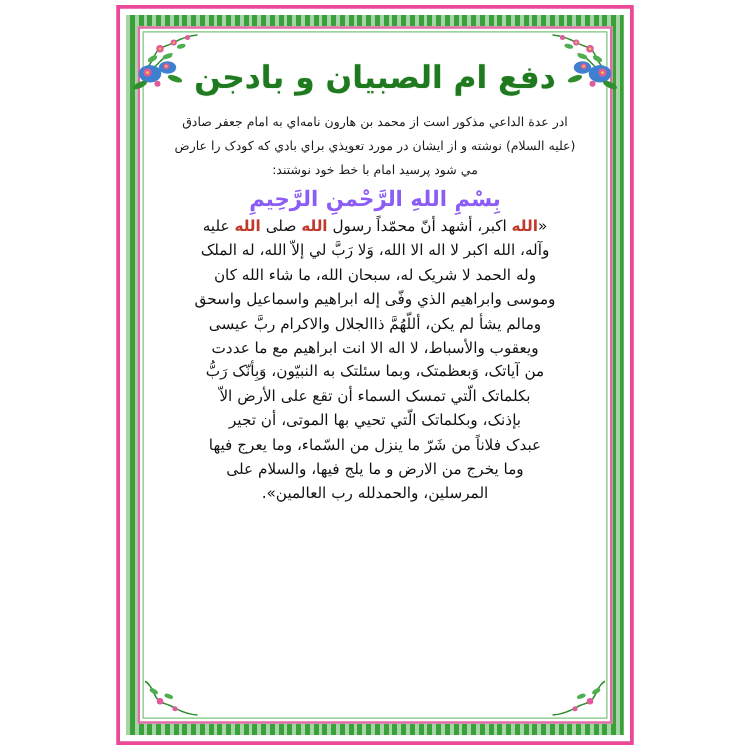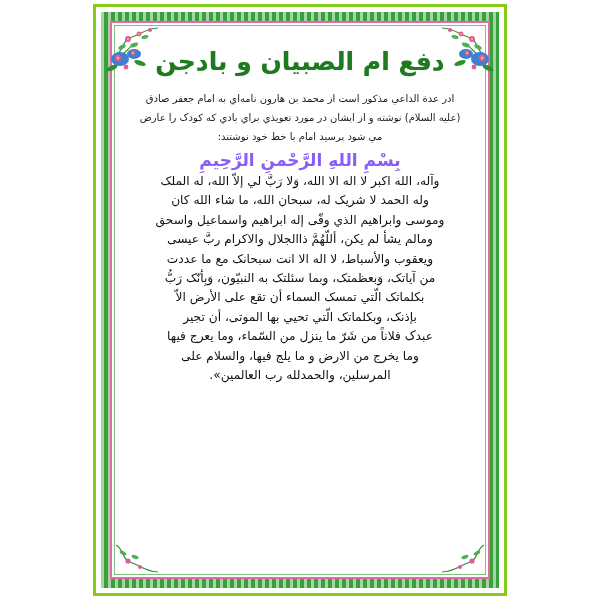--- a/index.html
+++ b/index.html
@@ -24,21 +24,21 @@
 
   
   .frame-outer {
     position: absolute;
     left: 93px;
     top: 4px;
     width: 414px;
     height: 592px;
     box-sizing: border-box;
     background: #ffffff;
-    border: 3px solid #84cc16;
+    border: 3px solid #ec4899;
   }
   .frame-green {
     position: absolute;
     left: 5px;
     top: 5px;
     right: 5px;
     bottom: 5px;
     box-sizing: border-box;
     border: 9px solid #3aa03a;
     background:
@@ -303,25 +303,28 @@
             </g>
           </svg>
         </div>
       </div>
 
       <div class="intro">ادر عدة الداعي مذكور است از محمد بن هارون نامه‌اي به امام جعفر صادق (عليه السلام) نوشته و از ايشان در مورد تعويذي براي بادي که کودک را عارض مي شود پرسيد امام با خط خود نوشتند:</div>
 
       <div class="basmala">بِسْمِ اللهِ الرَّحْمنِ الرَّحِيمِ</div>
 
       <div class="body-lines">
+        <div class="line first">
+          <span>«</span><span class="hl">الله</span><span> اکبر، أشهد أنّ محمّداً رسول </span><span class="hl">الله</span><span> صلى </span><span class="hl">الله</span><span> عليه</span>
+        </div>
         <div class="line">وآله، الله اکبر لا اله الا الله، وَلا رَبَّ لي إلاّ الله، له الملک</div>
         <div class="line">وله الحمد لا شريک له، سبحان الله، ما شاء الله کان</div>
         <div class="line">وموسى وابراهيم الذي وفّى إله ابراهيم واسماعيل واسحق</div>
         <div class="line">ومالم يشأ لم يکن، أللّهُمَّ ذاالجلال والاکرام ربَّ عيسى</div>
-        <div class="line">ويعقوب والأسباط، لا اله الا انت سبحانک مع ما عددت</div>
+        <div class="line">ويعقوب والأسباط، لا اله الا انت ابراهيم مع ما عددت</div>
         <div class="line">من آياتک، وَبعظمتک، وبما سئلتک به النبيّون، وَبِأنّک رَبُّ</div>
         <div class="line">بکلماتک الّتي تمسک السماء أن تقع على الأرض الاّ</div>
         <div class="line">بإذنک، وبکلماتک الّتي تحيي بها الموتى، أن تجير</div>
         <div class="line">عبدک فلاناً من شَرّ ما ينزل من السّماء، وما يعرج فيها</div>
         <div class="line">وما يخرج من الارض و ما يلج فيها، والسلام على</div>
         <div class="line">المرسلين، والحمدلله رب العالمين».</div>
       </div>
 
     </div>
   </div>

